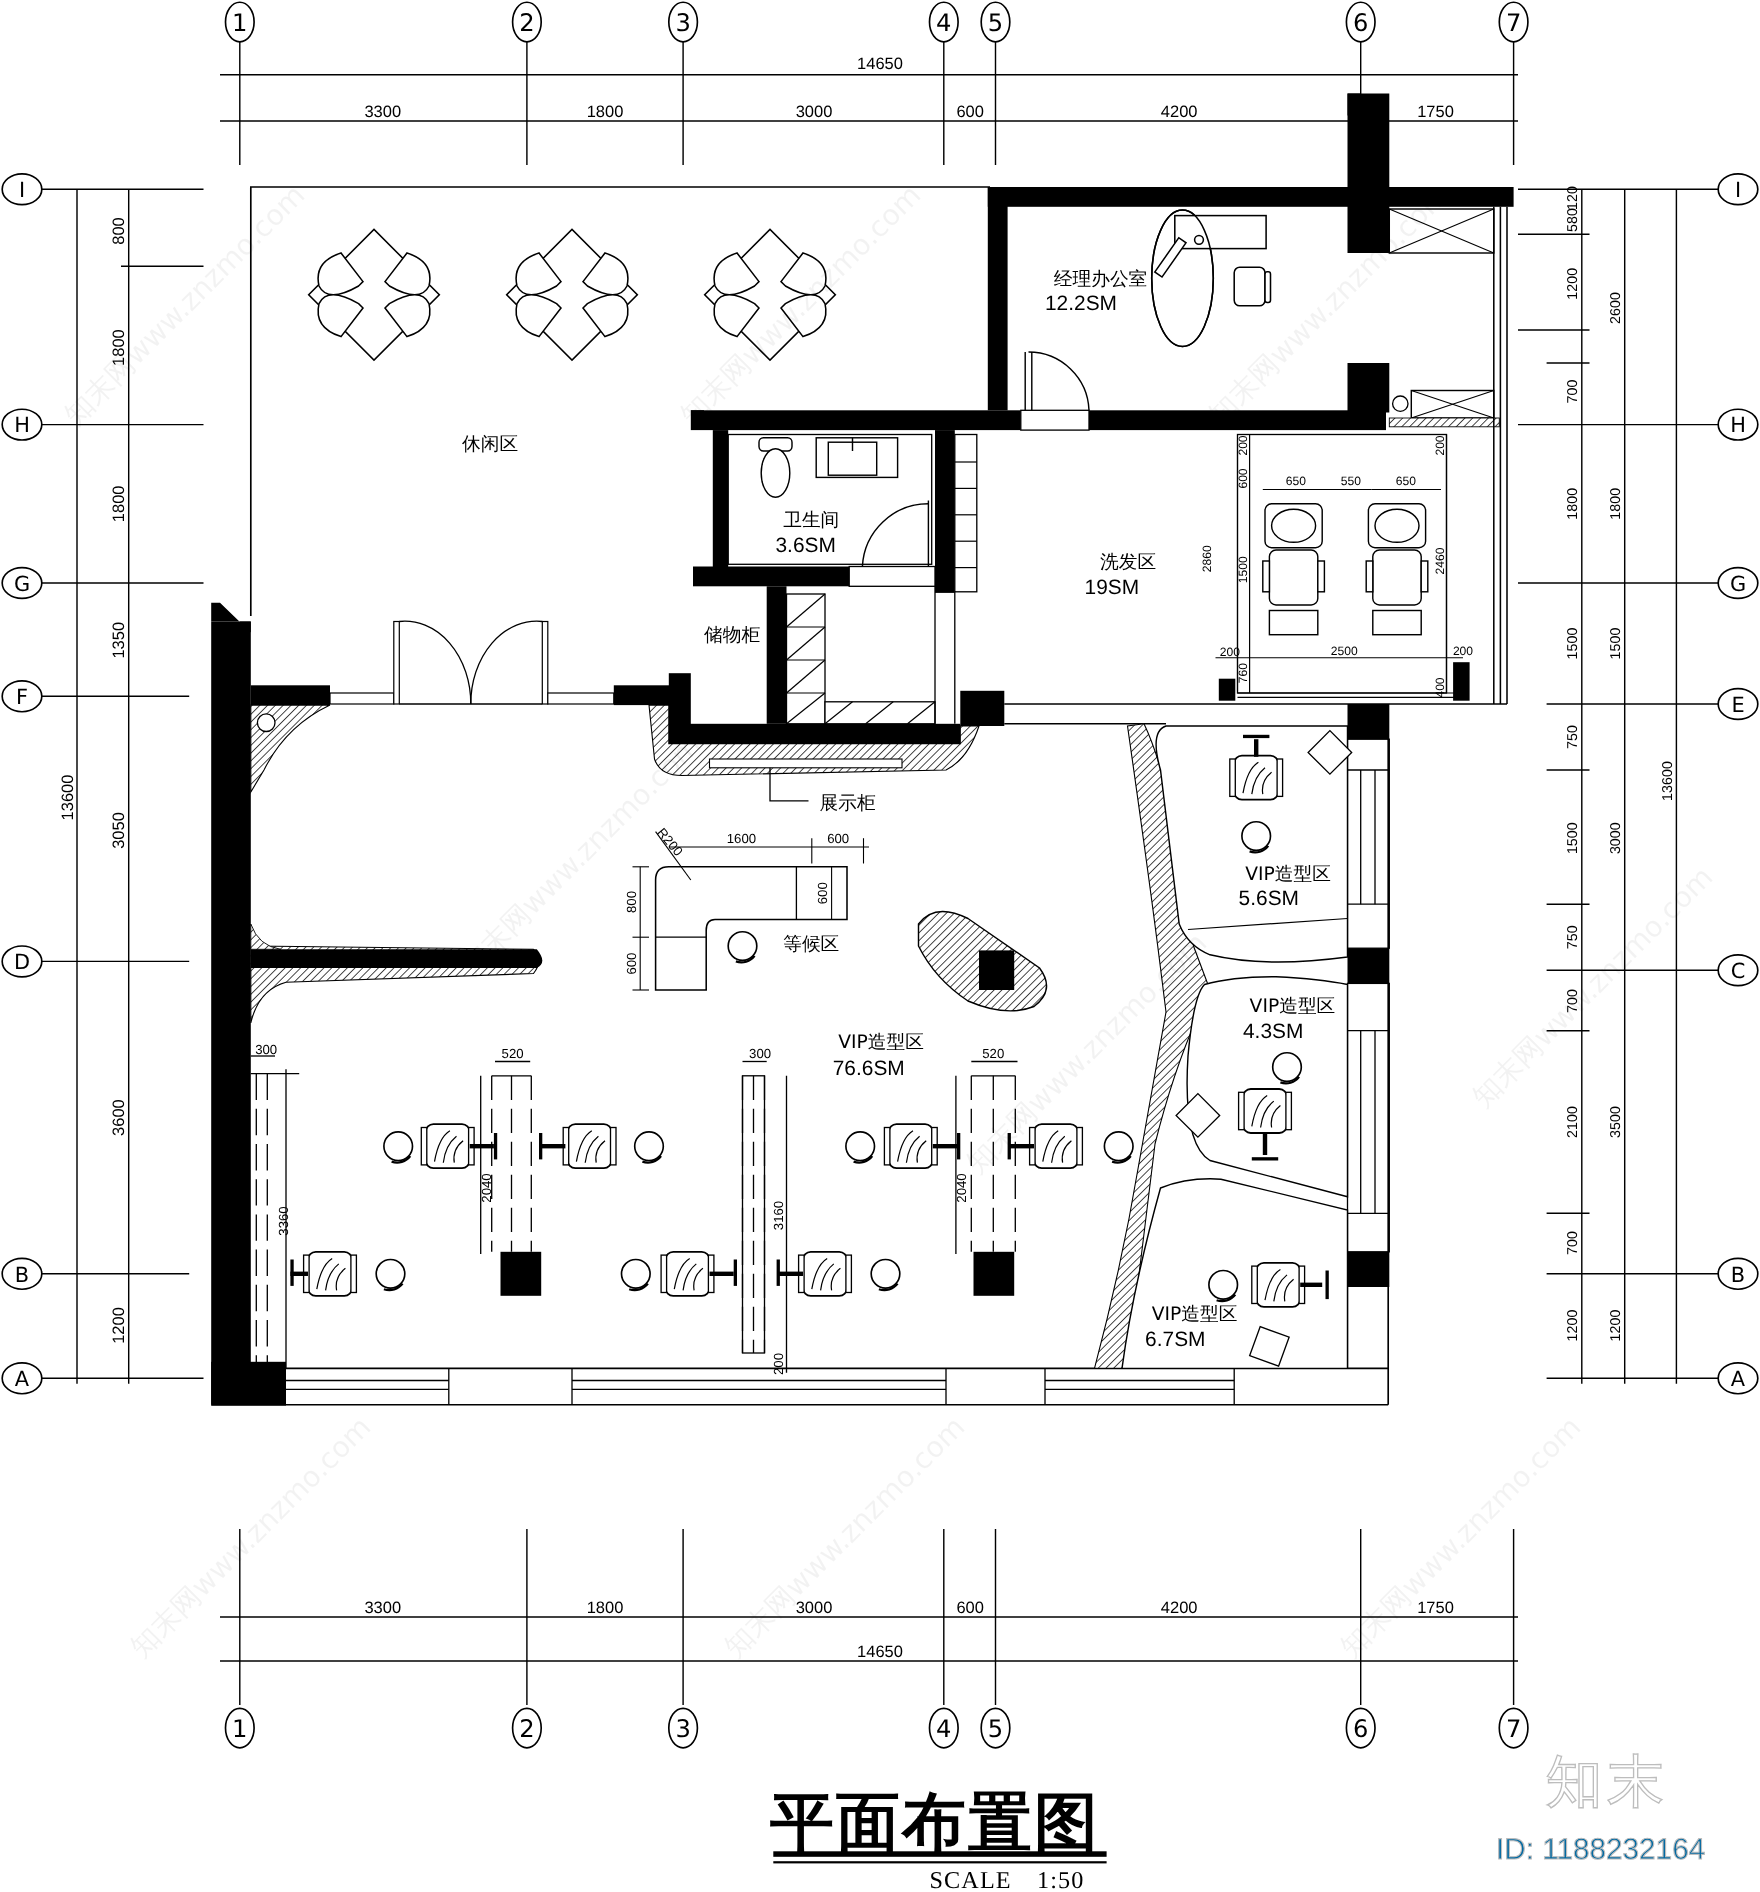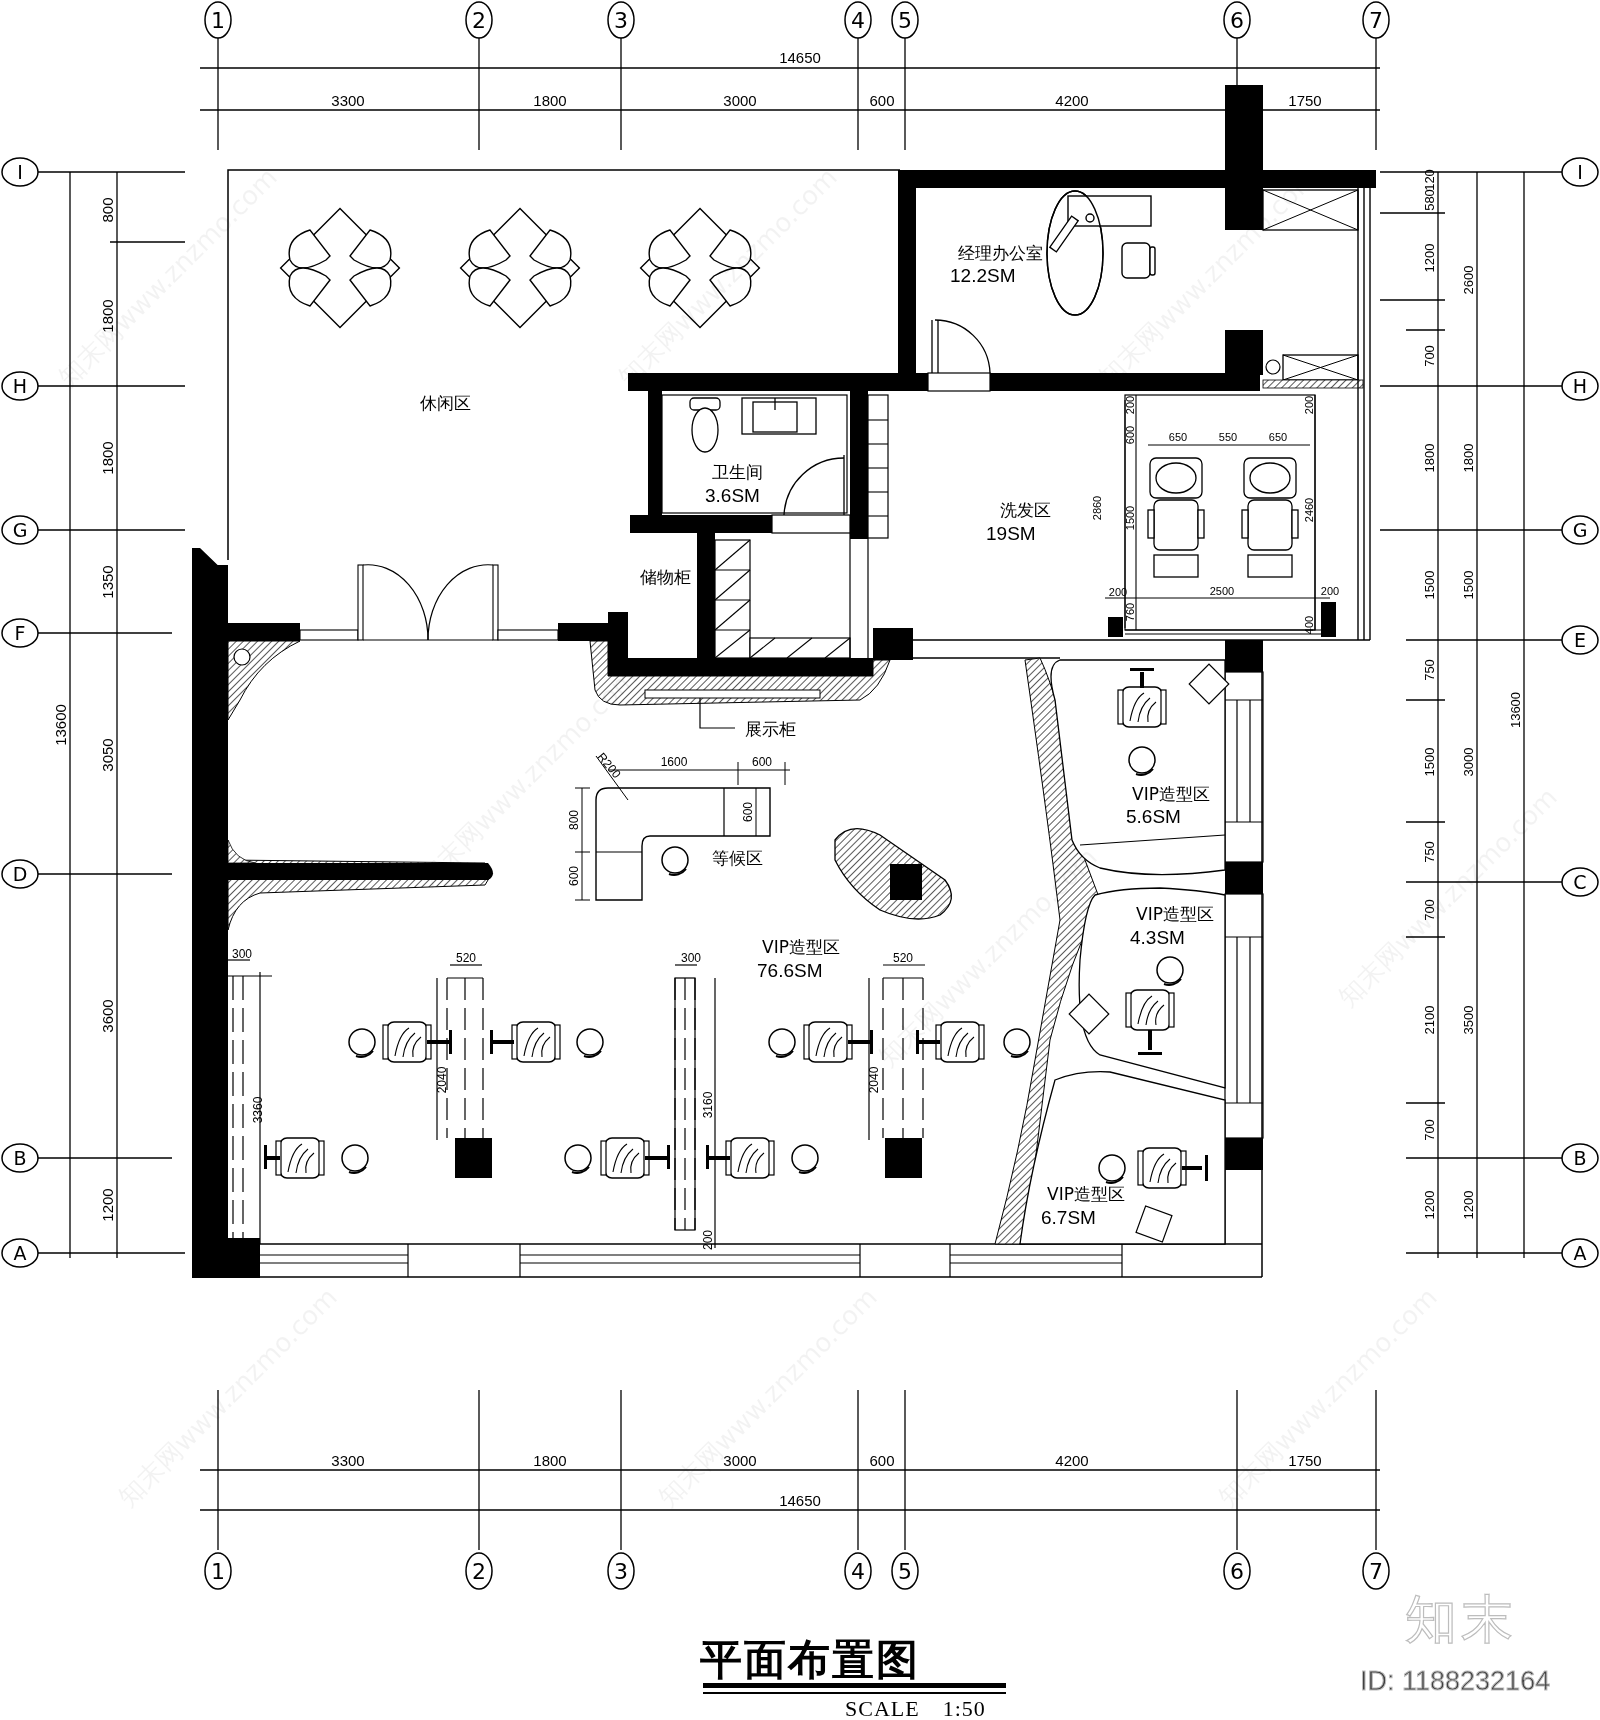--- a/index.html
+++ b/index.html
@@ -2,26 +2,26 @@
 <html><head>
 <meta charset="utf-8">
 <style>
   html,body{margin:0;padding:0;background:#ffffff;}
   body{width:1600px;height:1720px;position:relative;overflow:hidden;font-family:"Liberation Sans","DejaVu Sans",sans-serif;}
   #plan{position:absolute;left:0;top:0;width:1600px;height:1720px;}
   .dimtxt{font-family:"Liberation Sans Narrow","Liberation Sans",sans-serif;font-size:15px;fill:#000;}
   .axtxt{font-family:"DejaVu Sans",sans-serif;font-size:22px;fill:#000;}
   .room{font-family:"DejaVu Sans",sans-serif;font-size:17px;fill:#000;}
   .roomarea{font-family:"Liberation Sans",sans-serif;font-size:19px;fill:#000;}
-  .title{position:absolute;left:700px;top:1618px;font-family:"DejaVu Sans",sans-serif;font-size:42px;font-weight:bold;letter-spacing:2px;color:#000;margin-top:14px;}
+  .title{position:absolute;left:700px;top:1618px;font-family:"DejaVu Sans",sans-serif;font-size:58px;font-weight:bold;letter-spacing:2px;color:#000;}
   .title-rule1{position:absolute;left:703px;top:1683px;width:303px;height:5px;background:#000;}
   .title-rule2{position:absolute;left:703px;top:1692px;width:303px;height:2px;background:#000;}
   .scale{position:absolute;left:845px;top:1694px;font-family:"Liberation Serif",serif;font-size:22px;color:#000;letter-spacing:1px;}
   .wm-logo{position:absolute;left:1405px;top:1585px;font-family:Liberation Mono, monospace;font-size:52px;color:#fff;-webkit-text-stroke:1.2px #bdbdbd;letter-spacing:4px;}
-  .wm-id{position:absolute;left:1360px;top:1666px;font-family:"Liberation Sans",sans-serif;font-size:27px;color:#404040;text-align:right;-webkit-text-stroke:1px #bdbdbd;}
+  .wm-id{position:absolute;left:1360px;top:1666px;font-family:"Liberation Sans",sans-serif;font-size:27px;color:#0369a1;text-align:right;-webkit-text-stroke:1px #bdbdbd;}
   .wm-diag{position:absolute;font-family:"DejaVu Sans",sans-serif;font-size:26px;color:rgba(0,0,0,0.05);transform:rotate(-45deg);white-space:nowrap;pointer-events:none;}
 </style>
 </head>
 <body>
 
 <svg id="plan" viewBox="0 0 1600 1720" xmlns="http://www.w3.org/2000/svg">
   <defs>
     <pattern id="hatch" patternUnits="userSpaceOnUse" width="5" height="5" patternTransform="rotate(45)">
       <rect width="5" height="5" fill="#fff"></rect>
       <line x1="0" y1="0" x2="0" y2="5" stroke="#000" stroke-width="1.3"></line>

